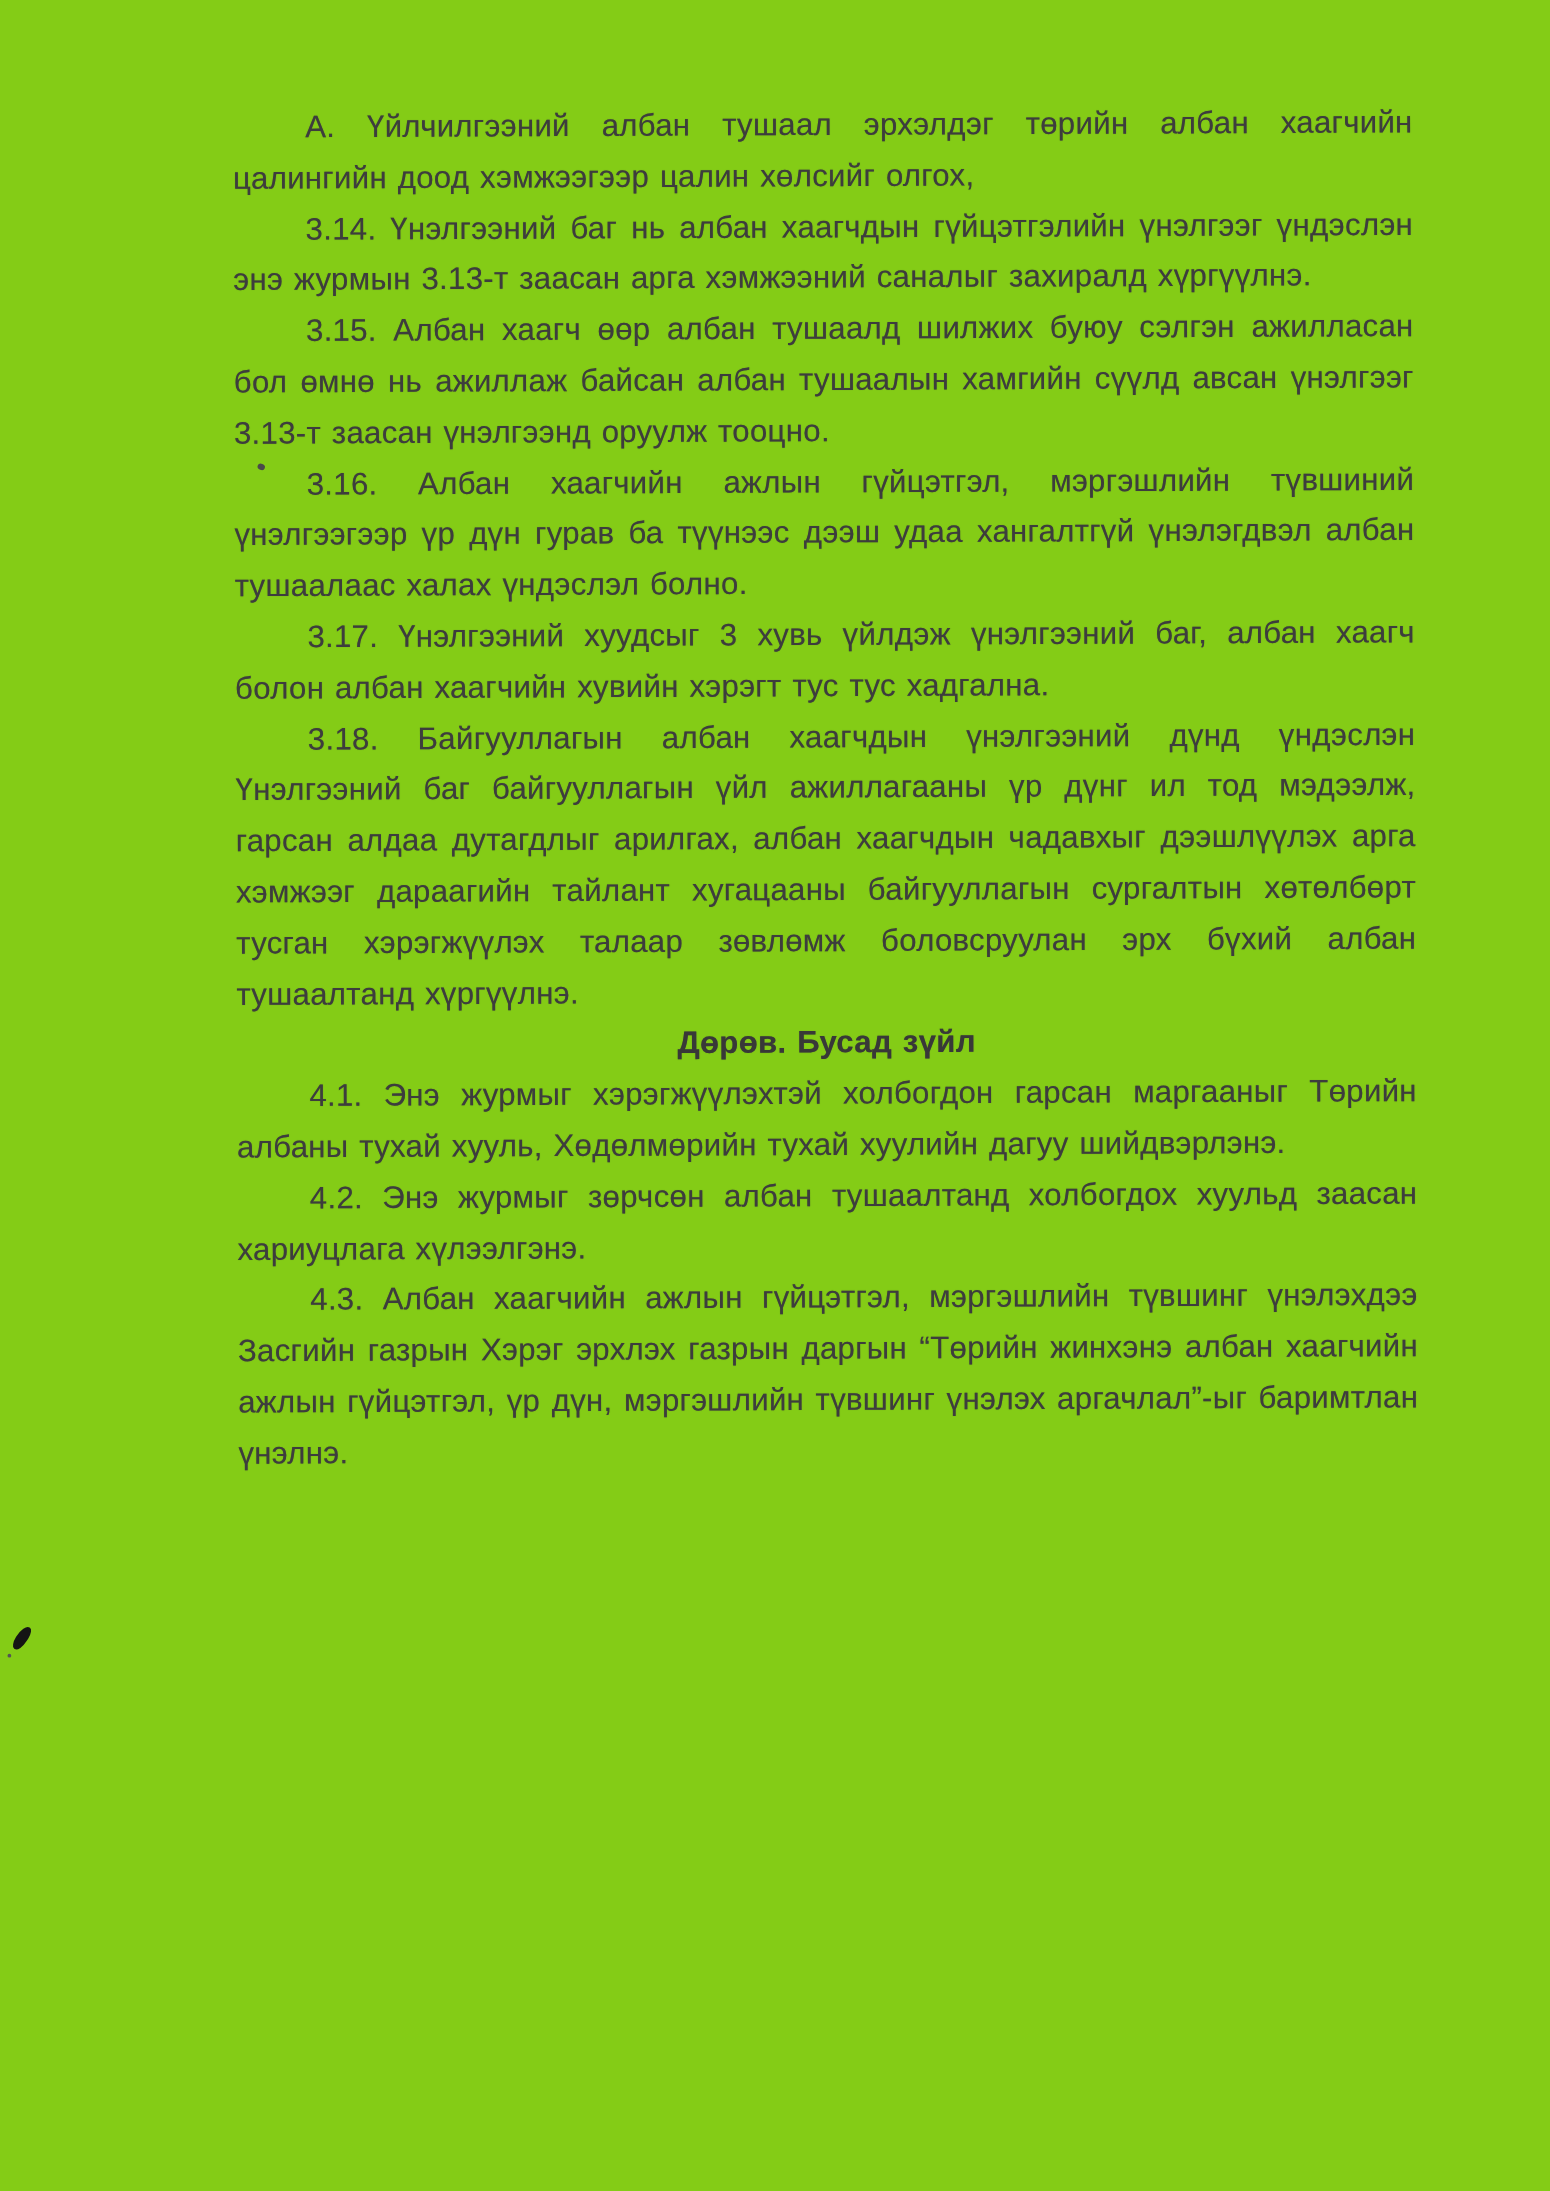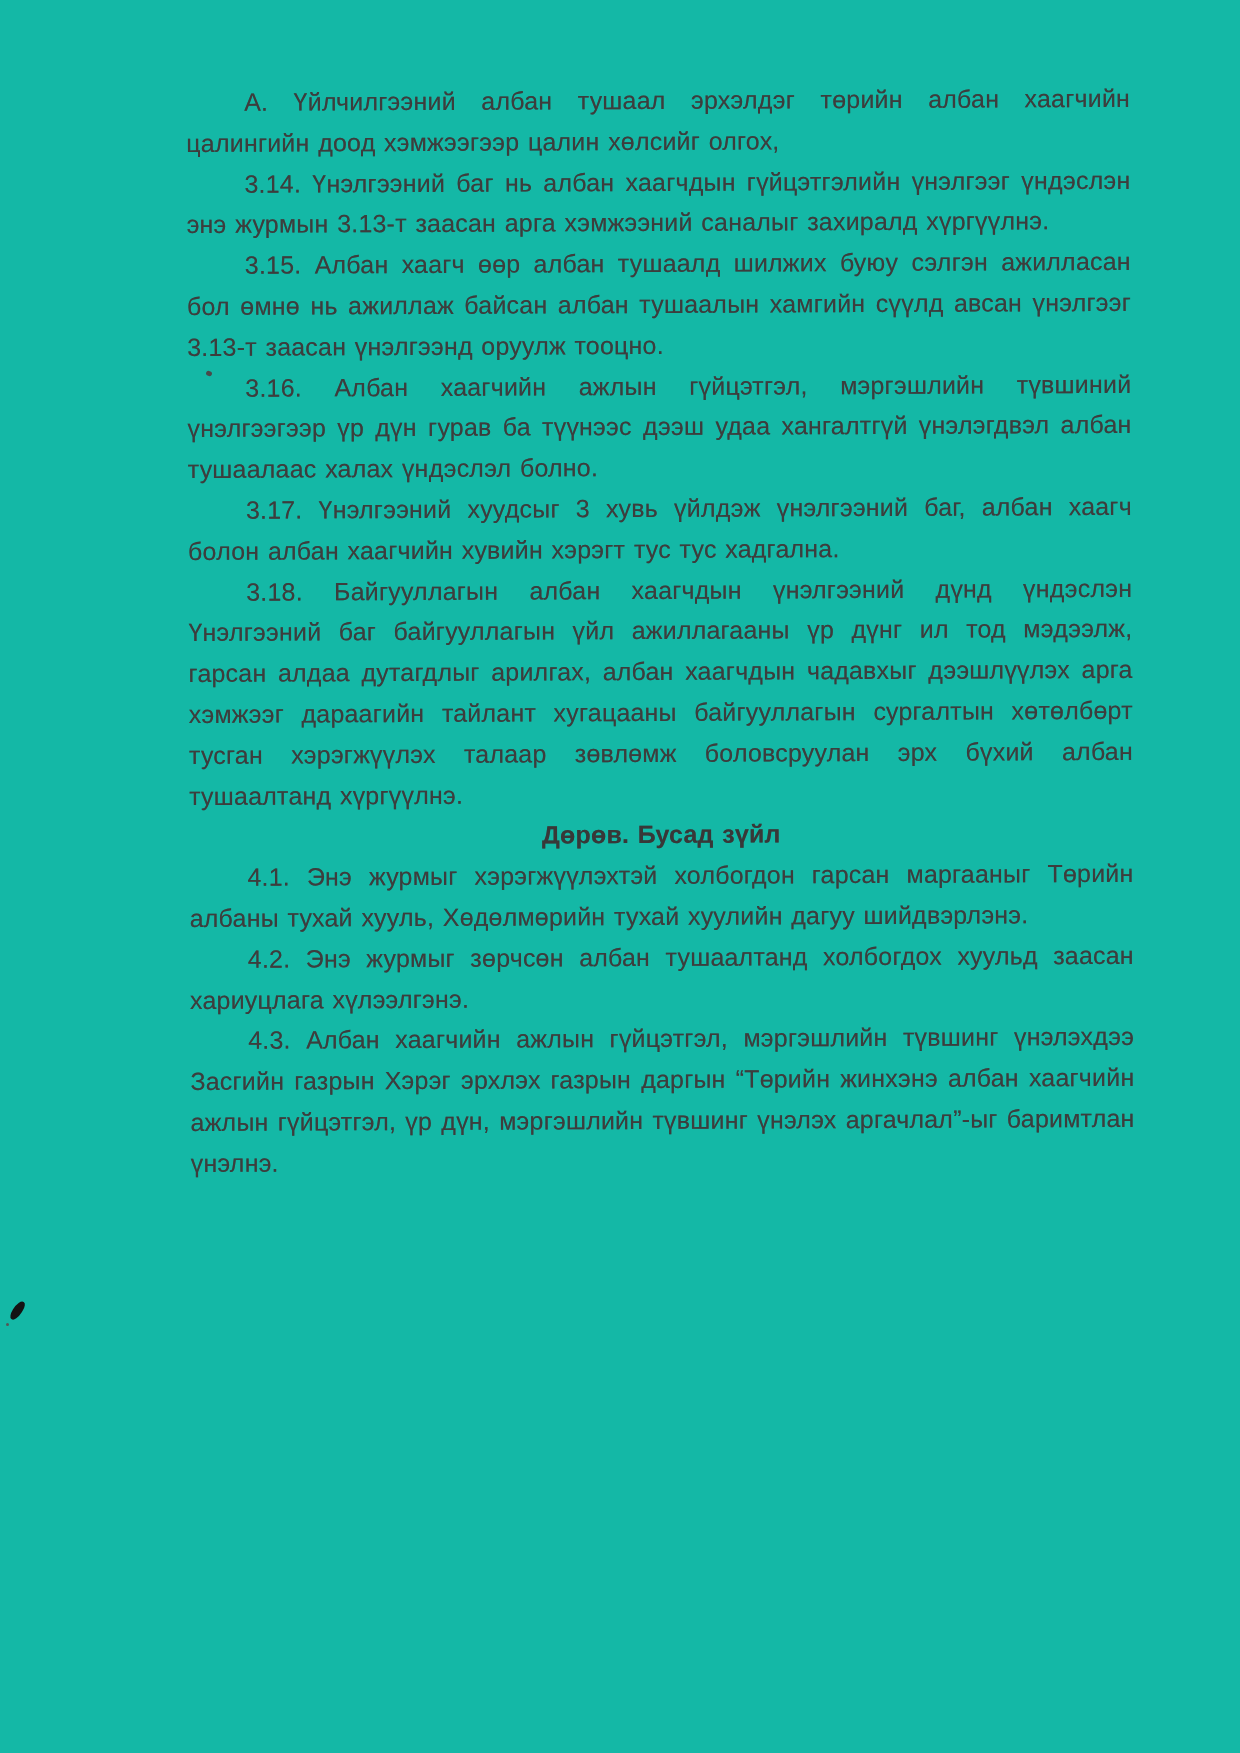--- a/index.html
+++ b/index.html
@@ -5,21 +5,21 @@
   html, body {
     margin: 0;
     padding: 0;
     background: #e8e8e8;
   }
   .page {
     position: relative;
     width: 1240px;
     height: 1753px;
     margin: 0 auto;
-    background: #14b8a6;
+    background: #84cc16;
     overflow: hidden;
     font-family: "Liberation Sans", sans-serif;
   }
   .text-block {
     position: absolute;
     left: 186px;
     top: 82px;
     width: 944px;
     color: #3d3d3d;
     font-size: 25px;

